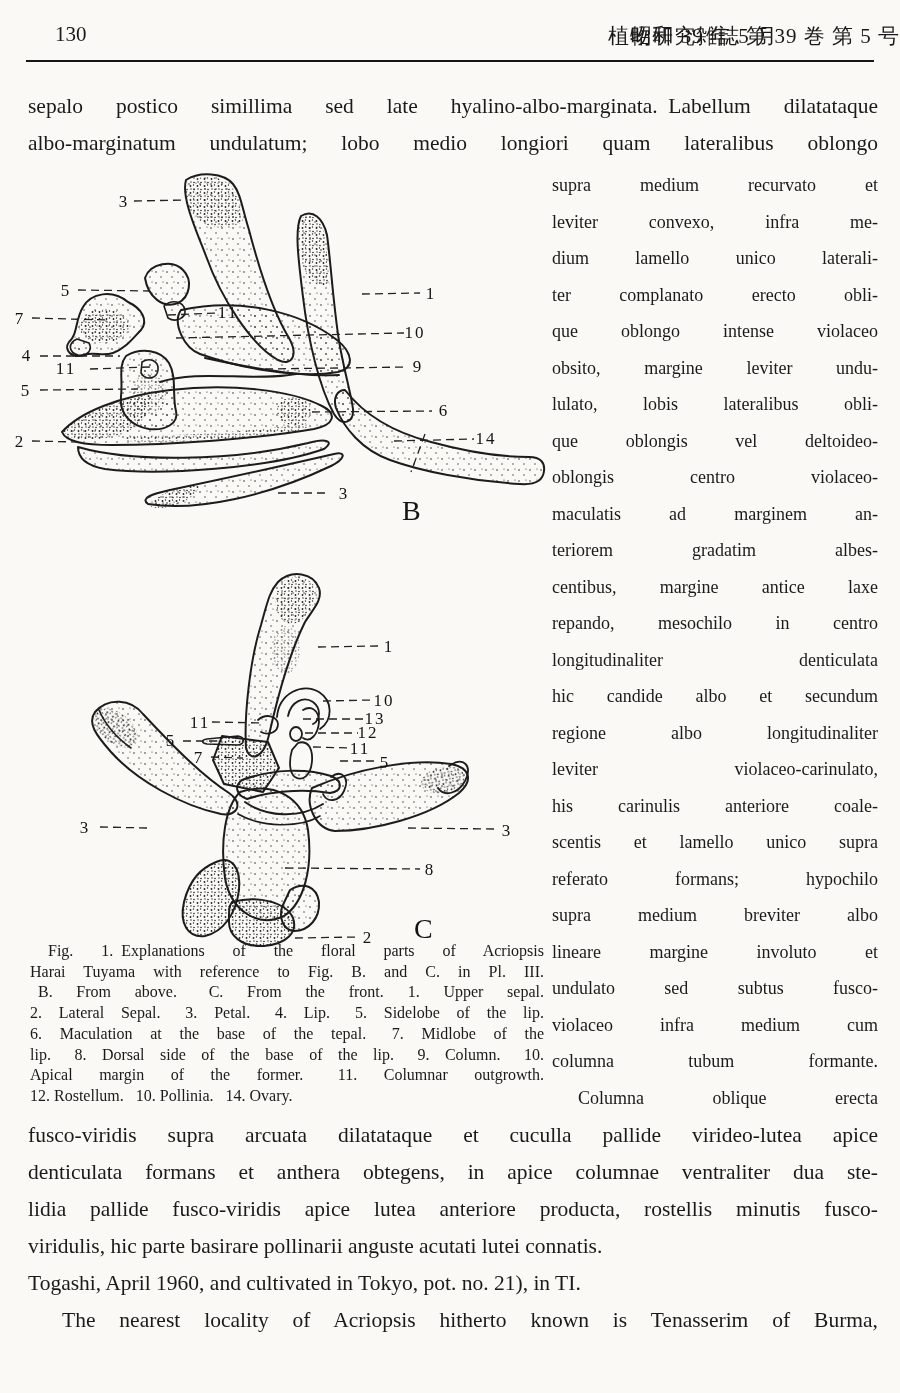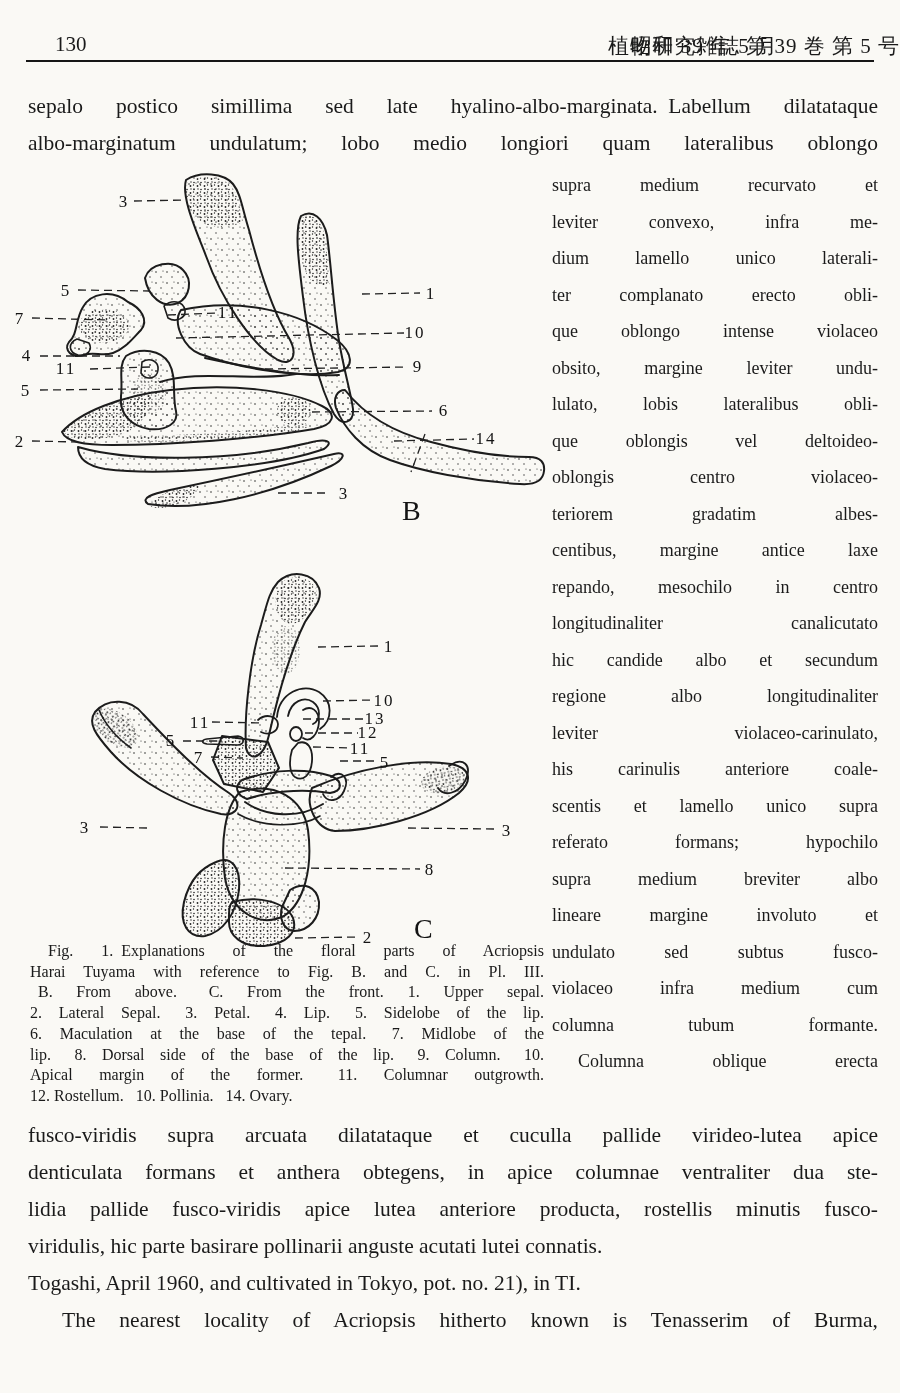--- a/index.html
+++ b/index.html
@@ -3,21 +3,21 @@
 <meta charset="utf-8">
 <style>
   html,body{margin:0;padding:0;}
   body{
     width:900px;height:1393px;position:relative;overflow:hidden;
     background:#faf9f5;color:#1a1a1a;
     font-family:"Liberation Serif","DejaVu Serif",serif;
   }
   .abs{position:absolute;}
   
-  .header{top:32px;left:0;width:820px;height:34px;font-size:21px;}
+  .header{top:22px;left:0;width:820px;height:34px;font-size:21px;}
   .pagenum{left:55px;top:0;}
   .jtitle{left:0;width:900px;top:0;text-align:right;letter-spacing:1px;}
   .jdate{right:42px;top:0;letter-spacing:1px;}
   .rule{top:60px;left:26px;width:848px;border-top:2.5px solid #161616;}
   
   .bodytext{font-size:21.5px;line-height:37px;}
   .intro{top:88px;left:28px;width:850px;}
   .rightcol{top:167px;left:552px;width:326px;font-size:18px;line-height:36.5px;}
   .bottom{top:1117px;left:28px;width:850px;}
   .jline{text-align:justify;text-align-last:justify;white-space:normal;}
@@ -56,24 +56,25 @@
 <div class="abs rightcol" id="rightcol">
     <div class="jline">supra medium recurvato et</div>
     <div class="jline">leviter convexo, infra me-</div>
     <div class="jline">dium lamello unico laterali-</div>
     <div class="jline">ter complanato erecto obli-</div>
     <div class="jline">que oblongo intense violaceo</div>
     <div class="jline">obsito, margine leviter undu-</div>
     <div class="jline">lulato, lobis lateralibus obli-</div>
     <div class="jline">que oblongis vel deltoideo-</div>
     <div class="jline">oblongis centro violaceo-</div>
+    <div class="jline">maculatis ad marginem an-</div>
     <div class="jline">teriorem gradatim albes-</div>
     <div class="jline">centibus, margine antice laxe</div>
     <div class="jline">repando, mesochilo in centro</div>
-    <div class="jline">longitudinaliter canalicutato</div>
+    <div class="jline">longitudinaliter denticulata</div>
     <div class="jline">hic candide albo et secundum</div>
     <div class="jline">regione albo longitudinaliter</div>
     <div class="jline">leviter violaceo-carinulato,</div>
     <div class="jline">his carinulis anteriore coale-</div>
     <div class="jline">scentis et lamello unico supra</div>
     <div class="jline">referato formans; hypochilo</div>
     <div class="jline">supra medium breviter albo</div>
     <div class="jline">lineare margine involuto et</div>
     <div class="jline">undulato sed subtus fusco-</div>
     <div class="jline">violaceo infra medium cum</div>

